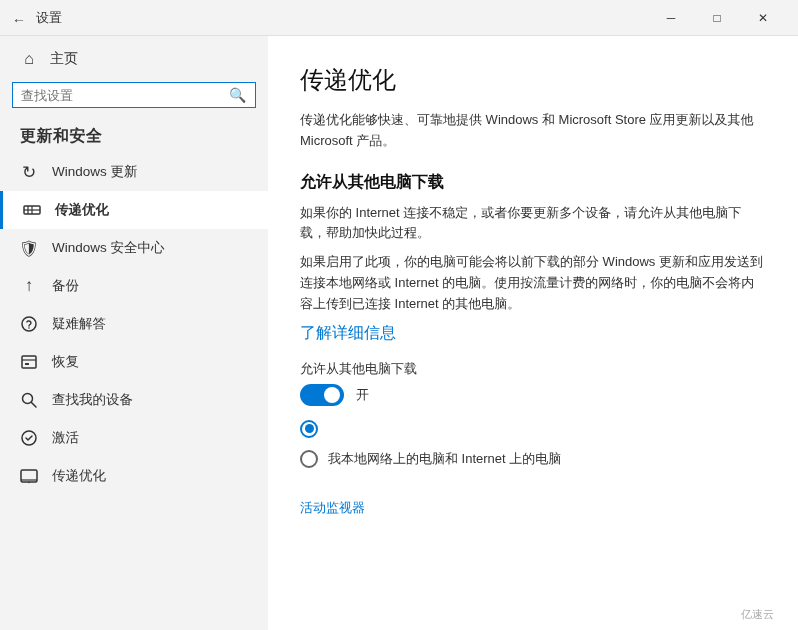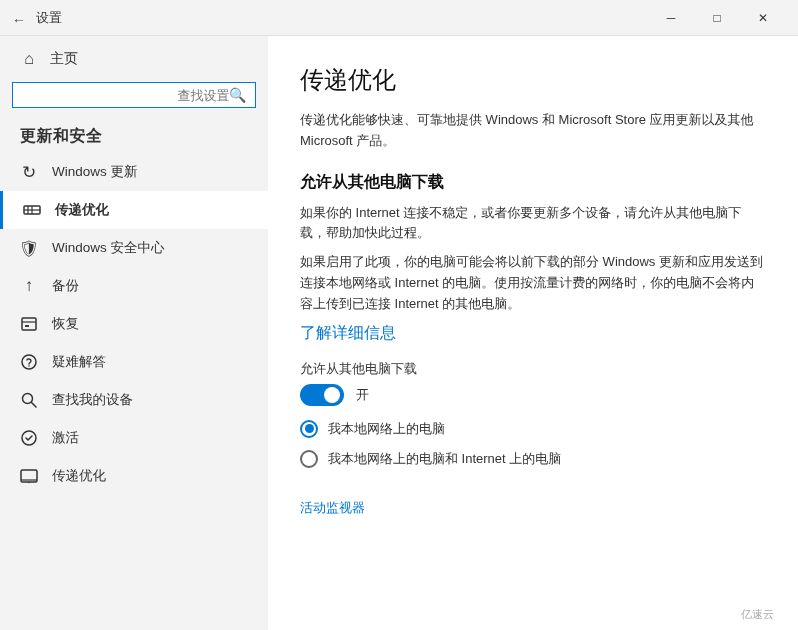--- a/index.html
+++ b/index.html
@@ -84,21 +84,20 @@
       background: #fff;
       padding: 4px 8px;
     }
     .sidebar-search input {
       border: none;
       outline: none;
       flex: 1;
       font-size: 13px;
       color: #888;
       background: transparent;
-      text-align: right;
     }
     .sidebar-section-title {
       font-size: 16px;
       font-weight: bold;
       color: #333;
       padding: 6px 20px 6px 20px;
       letter-spacing: 0.5px;
     }
     .sidebar-item {
       display: flex;
@@ -303,37 +302,37 @@
     </div>
 
     <div class="sidebar-item">
       <span class="icon-shape" style="font-size:17px;">↑</span>
       <span class="item-label">备份</span>
     </div>
 
     <div class="sidebar-item">
       <span class="icon-shape">
         <svg width="18" height="18" viewBox="0 0 18 18" fill="none">
+          <circle cx="9" cy="9" r="7" stroke="#333" stroke-width="1.5" fill="none"></circle>
+          <path d="M7 7 C7 5.5 11 5.5 11 8 C11 9.5 9 9.5 9 11" stroke="#333" stroke-width="1.4" stroke-linecap="round" fill="none"></path>
+          <circle cx="9" cy="13" r="0.8" fill="#333"></circle>
+        </svg>
+      </span>
+      <span class="item-label">疑难解答</span>
+    </div>
+
+    <div class="sidebar-item">
+      <span class="icon-shape">
+        <svg width="18" height="18" viewBox="0 0 18 18" fill="none">
           <rect x="2" y="3" width="14" height="12" rx="1" stroke="#333" stroke-width="1.5" fill="none"></rect>
           <line x1="2" y1="7" x2="16" y2="7" stroke="#333" stroke-width="1.2"></line>
           <rect x="5" y="10" width="4" height="2" rx="0.5" fill="#333"></rect>
         </svg>
       </span>
       <span class="item-label">恢复</span>
-    </div>
-
-    <div class="sidebar-item">
-      <span class="icon-shape">
-        <svg width="18" height="18" viewBox="0 0 18 18" fill="none">
-          <circle cx="9" cy="9" r="7" stroke="#333" stroke-width="1.5" fill="none"></circle>
-          <path d="M7 7 C7 5.5 11 5.5 11 8 C11 9.5 9 9.5 9 11" stroke="#333" stroke-width="1.4" stroke-linecap="round" fill="none"></path>
-          <circle cx="9" cy="13" r="0.8" fill="#333"></circle>
-        </svg>
-      </span>
-      <span class="item-label">疑难解答</span>
     </div>
 
     <div class="sidebar-item">
       <span class="icon-shape">
         <svg width="18" height="18" viewBox="0 0 18 18" fill="none">
           <circle cx="7.5" cy="7.5" r="5" stroke="#333" stroke-width="1.5" fill="none"></circle>
           <line x1="11.5" y1="11.5" x2="16" y2="16" stroke="#333" stroke-width="1.5" stroke-linecap="round"></line>
         </svg>
       </span>
       <span class="item-label">查找我的设备</span>
@@ -380,21 +379,20 @@
 
     <div class="toggle-row">
       <div class="toggle-switch">
         <div class="knob"></div>
       </div>
       <span class="toggle-label-text">开</span>
     </div>
 
     <div class="radio-option">
       <div class="radio-circle selected"></div>
-      <span>我本地网络上的电脑</span>
     </div>
 
     <div class="radio-option">
       <div class="radio-circle unselected"></div>
       <span>我本地网络上的电脑和 Internet 上的电脑</span>
     </div>
 
 
     <br>
     <a class="monitor-link">活动监视器</a>

